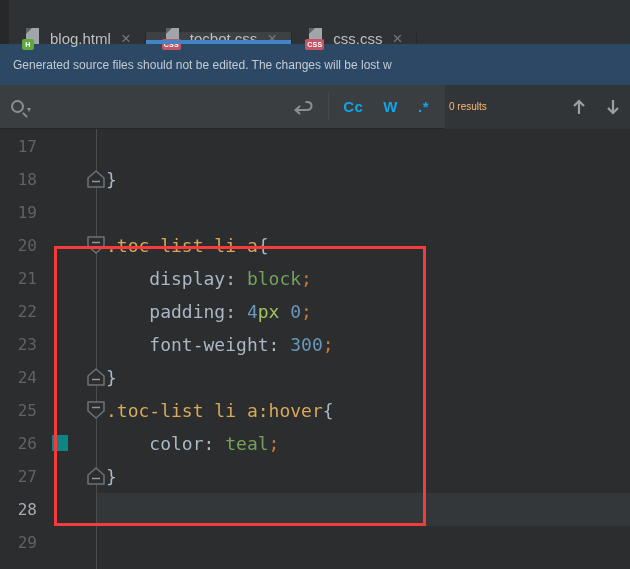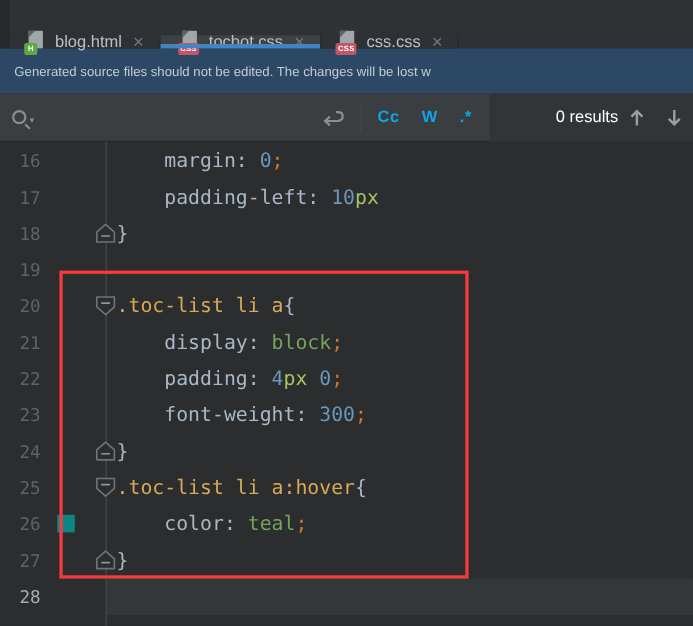--- a/index.html
+++ b/index.html
@@ -46,21 +46,21 @@
          transform:rotate(-45deg); left:11px; top:10px; }
   .mag-caret { color:#8b8f92; font-size:8px; margin-left:3px; margin-top:6px; }
   .search-input { flex:1; height:30px; background:transparent; border:none; outline:none;
          color:#c7ccd0; font-size:15px; font-family:"Liberation Sans",sans-serif; }
   .return-icon { margin:0 10px; display:flex; }
   .vsep { width:1px; height:28px; background:#47494b; margin:0 4px; }
   .toggle { color:#0ea5e9; font-size:15px; font-weight:600; padding:0 10px;
             font-family:"Liberation Sans",sans-serif; letter-spacing:0.5px; }
   .results { margin-left:6px; width:185px; height:44px; background:#323538;
              display:flex; align-items:center; }
-  .results-text { flex:1; text-align:right; color:#ffffff; font-size:15px; padding-left:4px; }
+  .results-text { flex:1; text-align:left; color:#fdba74; font-size:10px; padding-left:4px; }
   .nav-arrow { display:flex; align-items:center; padding:0 9px; }
 
   
   .editor { position:relative; height:440px; background:#2b2d2e; padding-top:1px; }
   .editor::before { content:""; position:absolute; left:96px; top:0; bottom:0;
         width:1px; background:#4a4d4f; }
   .line { position:relative; height:33px; }
   .line.current { background-image:linear-gradient(90deg, transparent 0 97px, #34373a 97px 100%); }
   .lnum { position:absolute; left:0; top:0; width:37px; text-align:right;
         color:#606366; font:16px/33px "DejaVu Sans Mono", monospace; }
@@ -151,26 +151,21 @@
         <svg width="16" height="18" viewBox="0 0 16 18">
           <path d="M8 2 V15 M3 10 L8 15 L13 10" fill="none" stroke="#9b9fa2" stroke-width="2.2"></path>
         </svg>
       </span>
     </div>
   </div>
 
   <div class="editor">
     <div>
         <div class="line">
-          <span class="lnum">16</span>
-          <span class="codetext"><span class="tk-plain">    margin: </span><span class="tk-num">0</span><span class="tk-semi">;</span></span>
-        </div>
-        <div class="line">
           <span class="lnum">17</span>
-          <span class="codetext"><span class="tk-plain">    padding-left: </span><span class="tk-num">10</span><span class="tk-unit">px</span></span>
         </div>
         <div class="line">
           <span class="lnum">18</span>
           <span class="foldwrap">
             <svg viewBox="0 0 20 22">
               <polygon points="10,3 18,10 18,19 2,19 2,10"></polygon>
               <line x1="6" y1="13.5" x2="14" y2="13.5"></line>
             </svg>
           </span>
           <span class="codetext"><span class="tk-plain">}</span></span>

